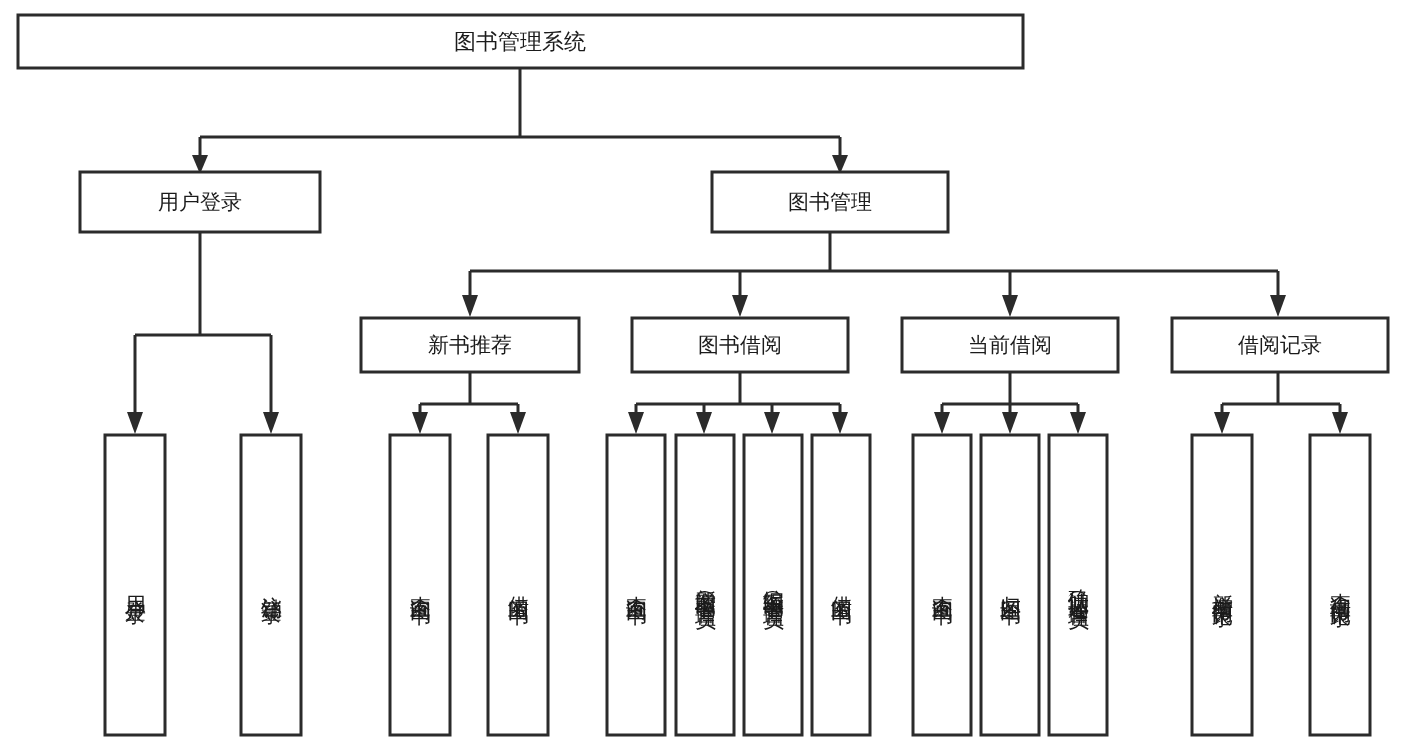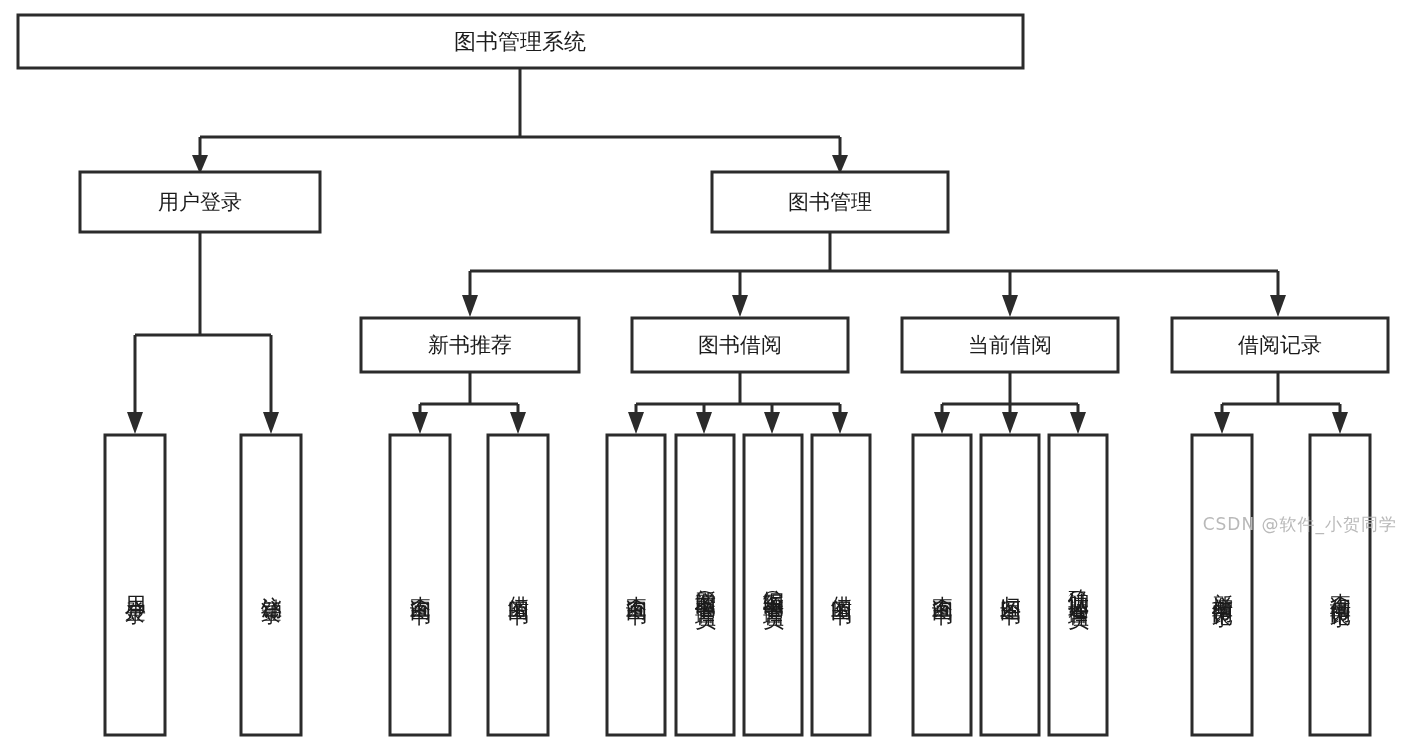--- a/index.html
+++ b/index.html
@@ -211,15 +211,14 @@
   <div class="vlabel" style="left:744px;top:435px;width:58px;height:300px;">编辑图书（管理员）</div>
   <div class="vlabel" style="left:812px;top:435px;width:58px;height:300px;">借阅图书</div>
 
   <div class="vlabel" style="left:913px;top:435px;width:58px;height:300px;">查询图书</div>
   <div class="vlabel" style="left:981px;top:435px;width:58px;height:300px;">归还图书</div>
   <div class="vlabel" style="left:1049px;top:435px;width:58px;height:300px;">确认归还（管理员）</div>
 
   <div class="vlabel" style="left:1192px;top:435px;width:60px;height:300px;">新增借阅记录</div>
   <div class="vlabel" style="left:1310px;top:435px;width:60px;height:300px;">查询借阅记录</div>
 
-  <div id="watermark">CSDN @软件_小贺同学</div>
 
 </div>
 
 </body></html>

